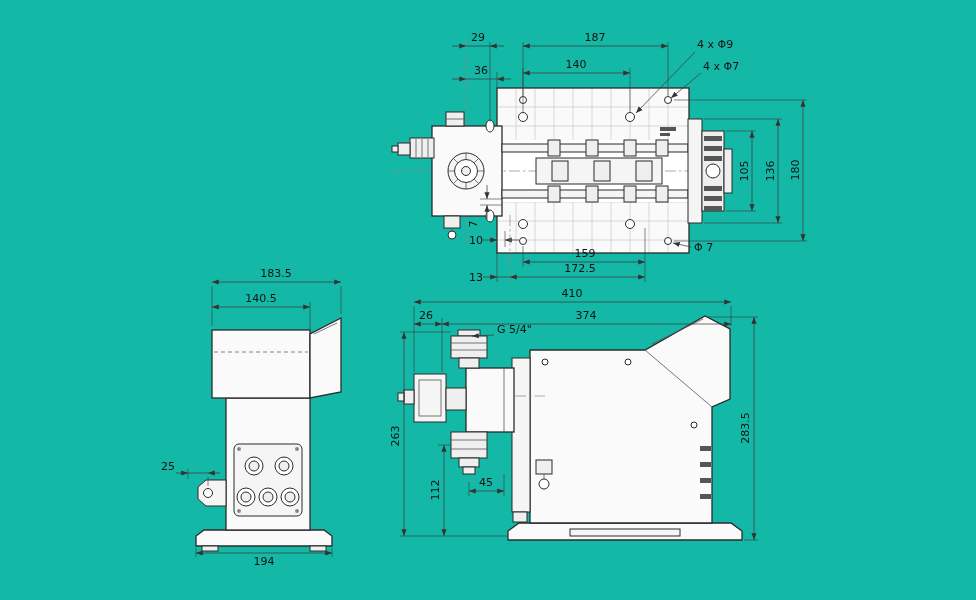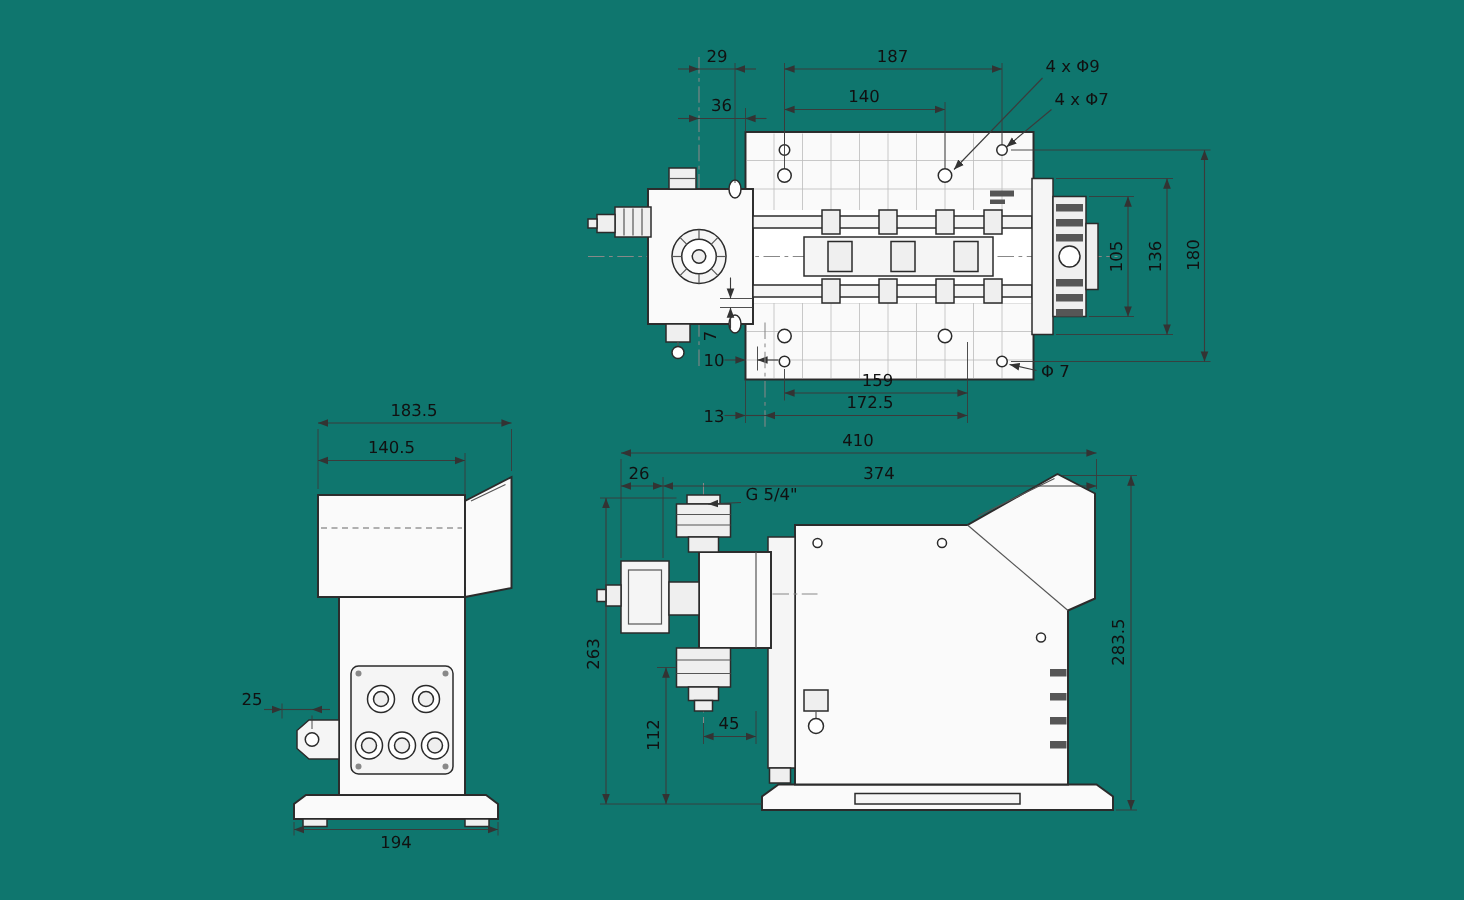--- a/index.html
+++ b/index.html
@@ -1,16 +1,16 @@
 <!DOCTYPE html>
 <html><head>
 <meta charset="utf-8">
 <style>
   html,body{margin:0;padding:0;background:#fff;}
-  #stage{position:relative;width:976px;height:600px;background:#0f766e;overflow:hidden;font-family:"DejaVu Sans",sans-serif;}
+  #stage{position:relative;width:976px;height:600px;background:#14b8a6;overflow:hidden;font-family:"DejaVu Sans",sans-serif;}
   svg{position:absolute;left:0;top:0;}
   .outline{fill:#fafafa;stroke:#2b2b2b;stroke-width:1.3;}
   .part{fill:#efefef;stroke:#2b2b2b;stroke-width:1;}
   .part2{fill:#f5f5f5;stroke:#2b2b2b;stroke-width:1;}
   .dark{fill:#565656;stroke:none;}
   .detail{fill:none;stroke:#555;stroke-width:0.8;}
   .grid{stroke:#bdbdbd;stroke-width:0.55;}
   .dim{stroke:#3b3b3b;stroke-width:0.75;fill:none;}
   .ext{stroke:#3b3b3b;stroke-width:0.6;fill:none;}
   .cl{stroke:#888;stroke-width:0.7;fill:none;stroke-dasharray:11 3 2.5 3;}

